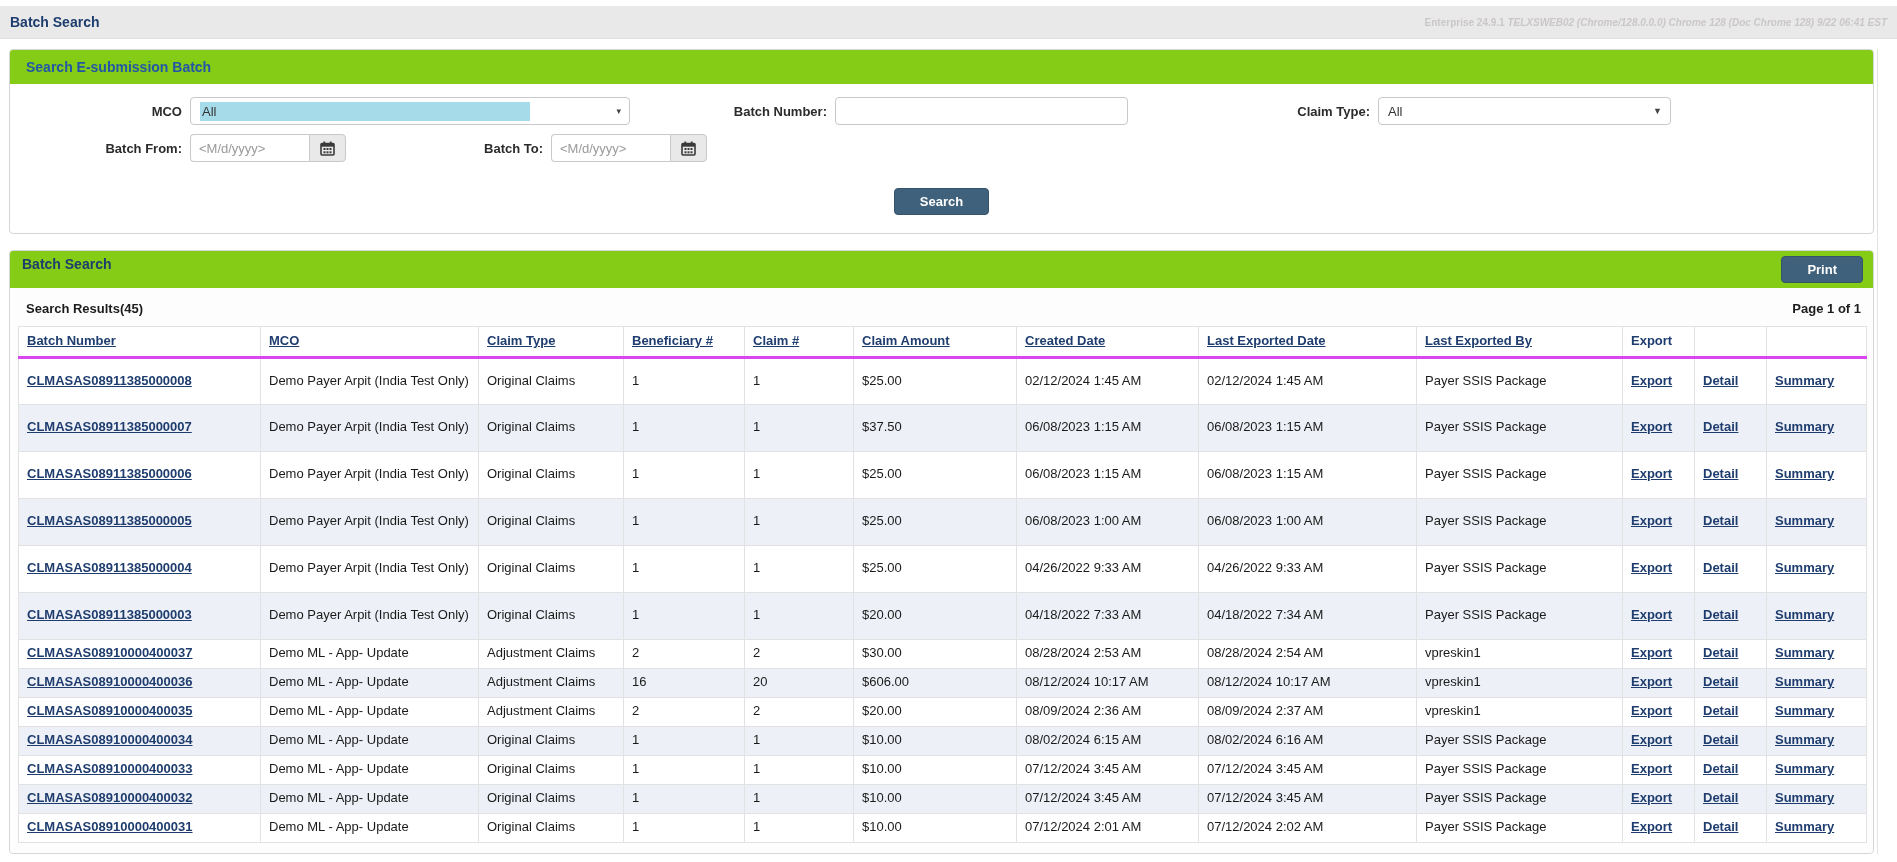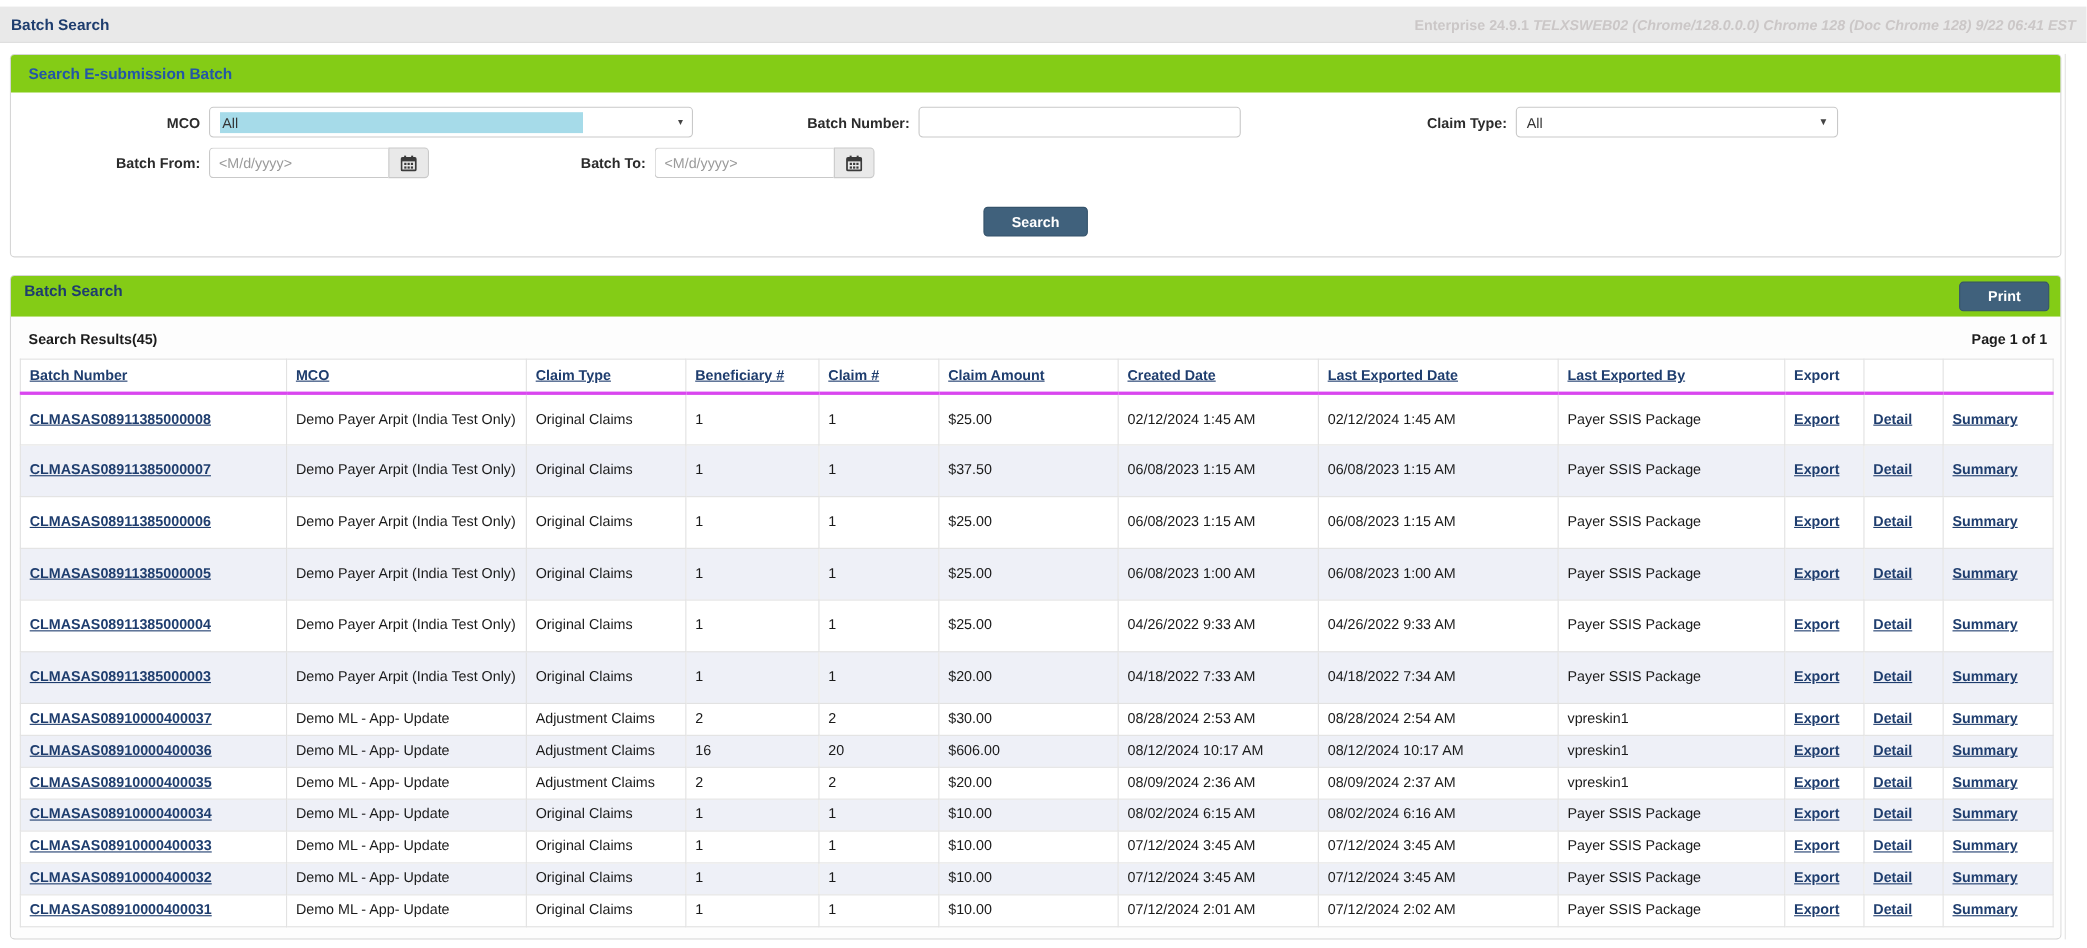--- a/index.html
+++ b/index.html
@@ -11,21 +11,21 @@
     color: #222;
   }
 
   
   .app-bar {
     margin-top: 6px; height: 33px; background: #e9e9e9;
     display: flex; align-items: center; justify-content: space-between;
     padding: 0 10px; border-bottom: 1px solid #dedede;
   }
   .app-title { color: #1e3d6e; font-weight: bold; font-size: 14px; }
-  .env-info { color: #cbc7c7; font-size: 13px; font-weight: bold; white-space: nowrap; }
+  .env-info { color: #cbc7c7; font-size: 10px; font-weight: bold; white-space: nowrap; }
   .env-info .it { font-style: italic; }
 
   
   .page-outer { margin: 10px 19px 0 9px; border-right: 1px solid #e3e3e3; padding-right: 3px; }
 
   .panel { border: 1px solid #d6d6d6; border-radius: 4px; background: #fff; }
   .panel-header {
     background: #84cc16; padding: 9px 16px; border-radius: 3px 3px 0 0;
     display: flex; align-items: flex-start; justify-content: space-between;
   }
@@ -56,21 +56,21 @@
   .sel-arrow { margin-left: auto; color: #444; font-size: 9px; line-height: 1; }
 
   .text-input {
     height: 28px; border: 1px solid #c9c9c9; border-radius: 4px;
     padding: 0 8px; font-size: 13px; color: #333; font-family: inherit; background: #fff;
   }
   .text-input::placeholder { color: #9a9a9a; }
   .batch-number-input { width: 293px; }
 
   .date-group { display: flex; }
-  .date-input { width: 163px; border-radius: 4px 0 0 4px; border-right: none; }
+  .date-input { width: 119px; border-radius: 4px 0 0 4px; border-right: none; }
   .cal-btn {
     width: 37px; height: 28px; background: #e9e9e9; border: 1px solid #c9c9c9;
     border-radius: 0 4px 4px 0; display: flex; align-items: center; justify-content: center;
     cursor: pointer; padding: 0;
   }
 
   .btn {
     background: #40617c; color: #fff; font-weight: bold; font-size: 13px;
     border: 1px solid #35536b; border-radius: 4px; padding: 5px 25px;
     cursor: pointer; font-family: inherit;

